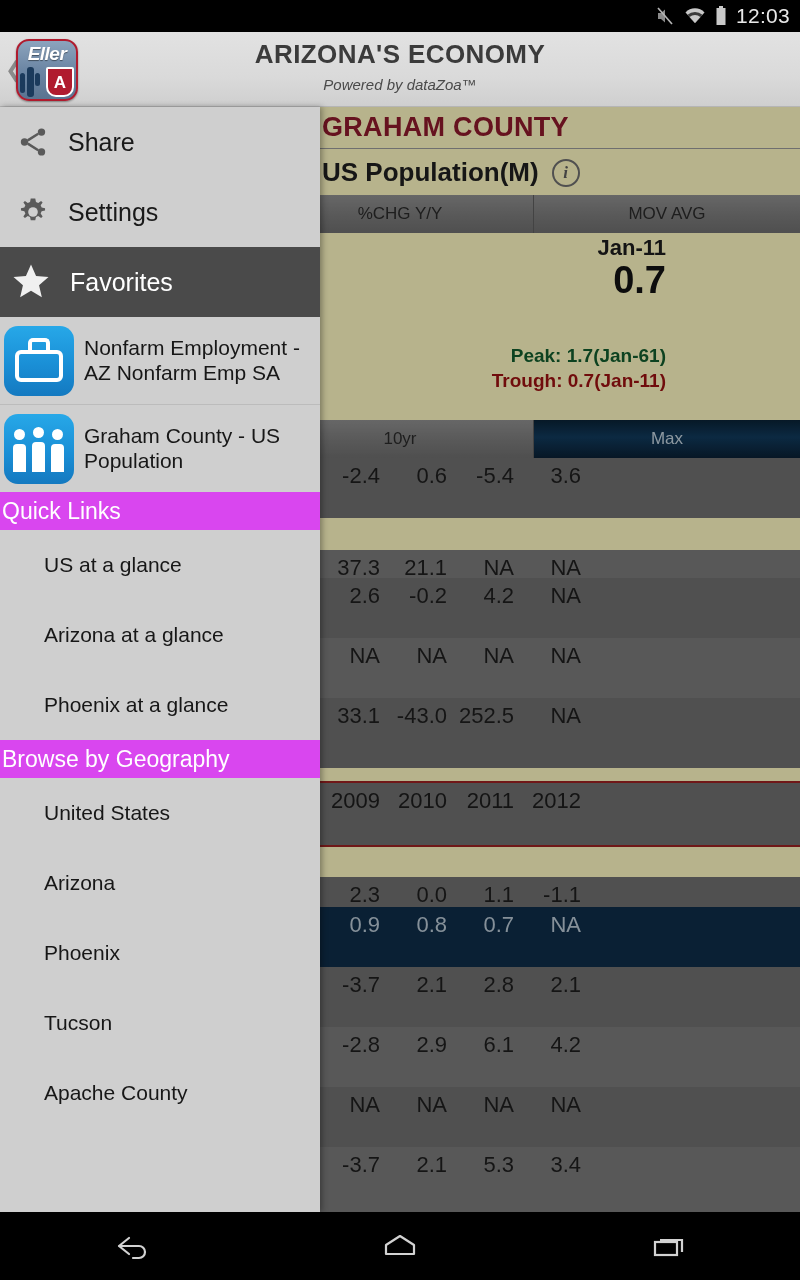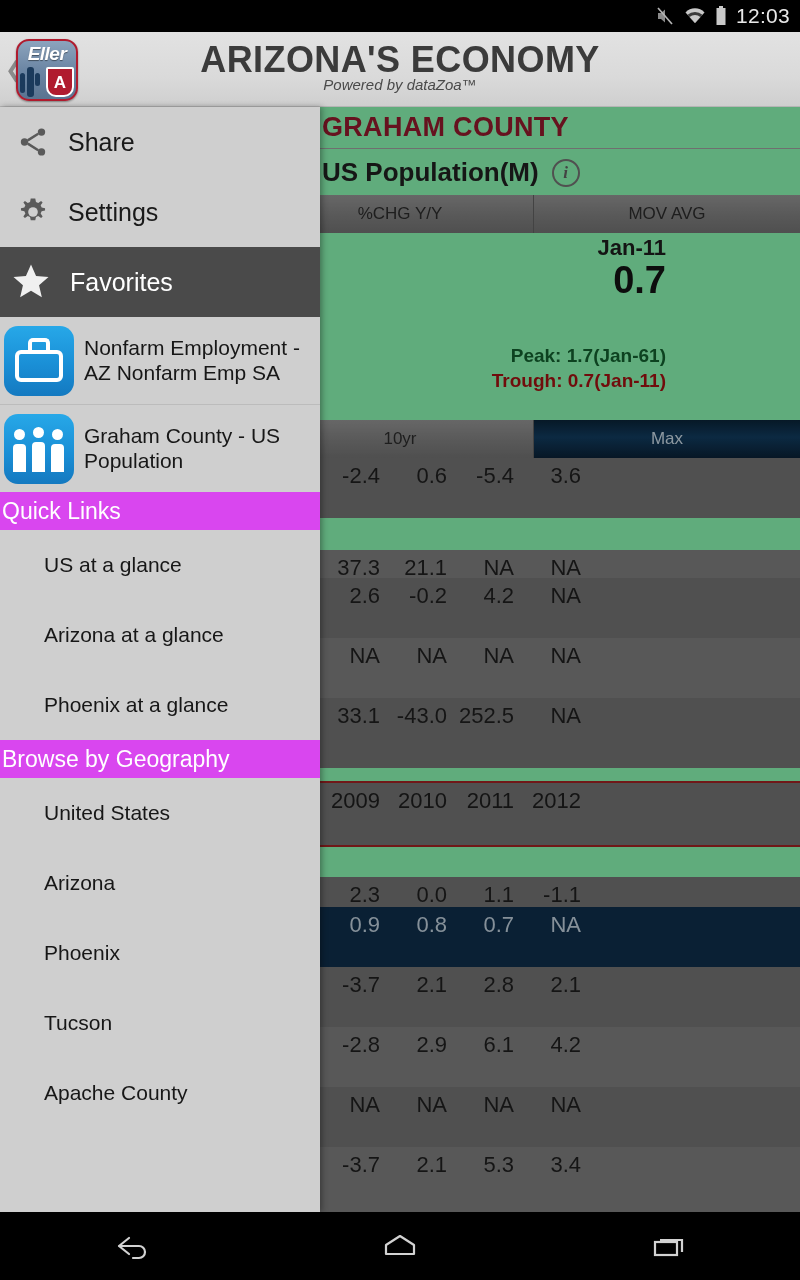--- a/index.html
+++ b/index.html
@@ -53,29 +53,29 @@
   .logo .cactus:after  { left:8px; }
   .logo .shield {
     position:absolute; right:2px; bottom:2px; width:28px; height:30px;
     background:#b01b2e; border:2px solid #fff;
     border-radius:2px 2px 10px 10px;
     display:flex; align-items:center; justify-content:center;
   }
   .logo .shield span { color:#fff; font-size:17px; font-weight:bold; line-height:1; }
   .apptitle {
     position:absolute; top:7px; left:0; width:800px; text-align:center;
-    font-size:36px; font-weight:bold; color:#3b3b3b; letter-spacing:.4px;
+    font-size:26px; font-weight:bold; color:#3b3b3b; letter-spacing:.4px;
   }
   .appsub {
     position:absolute; top:44px; left:0; width:800px; text-align:center;
     font-size:15px; font-style:italic; color:#4a4a4a;
   }
 
   
-  .content { position:absolute; top:107px; left:0; width:800px; height:1105px; background:#86efac; }
+  .content { position:absolute; top:107px; left:0; width:800px; height:1105px; background:#fef9c3; }
   .dim { position:absolute; inset:0; background:rgba(0,0,0,.28); z-index:40; pointer-events:none; }
 
   .geo-title {
     position:absolute; top:0; left:0; width:800px; height:42px;
     padding-left:322px; display:flex; align-items:center;
     color:#8e1a2b; font-size:27px; font-weight:bold; letter-spacing:.3px;
     border-bottom:1px solid #9a9a9a;
   }
   .series-row {
     position:absolute; top:43px; left:0; width:800px; height:45px;

